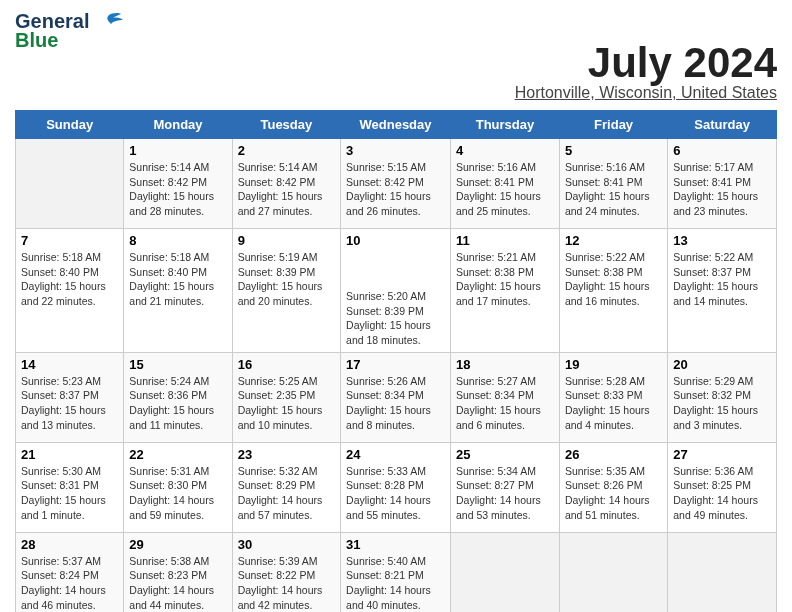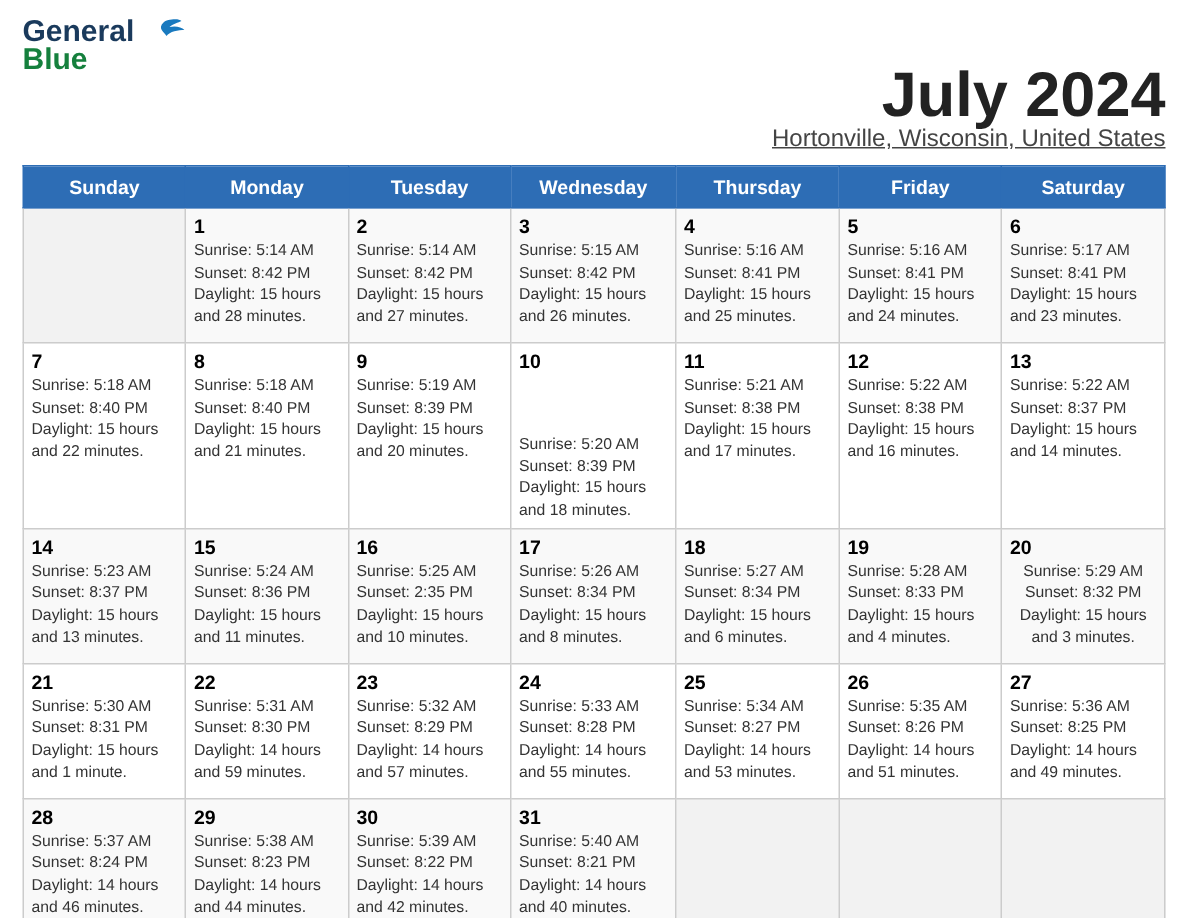--- a/index.html
+++ b/index.html
@@ -247,21 +247,21 @@
         </td>
         <td>
           <span class="day-num">19</span>
           <div class="day-info" style="white-space: pre-line;">Sunrise: 5:28 AM
 Sunset: 8:33 PM
 Daylight: 15 hours
 and 4 minutes.</div>
         </td>
         <td>
           <span class="day-num">20</span>
-          <div class="day-info" style="white-space: pre-line; text-align: center;">Sunrise: 5:29 AM
+          <div class="day-info" style="white-space: pre-line;">Sunrise: 5:29 AM
 Sunset: 8:32 PM
 Daylight: 15 hours
 and 3 minutes.</div>
         </td>
       </tr>
       <tr>
         <td>
           <span class="day-num">21</span>
           <div class="day-info" style="white-space: pre-line;">Sunrise: 5:30 AM
 Sunset: 8:31 PM

